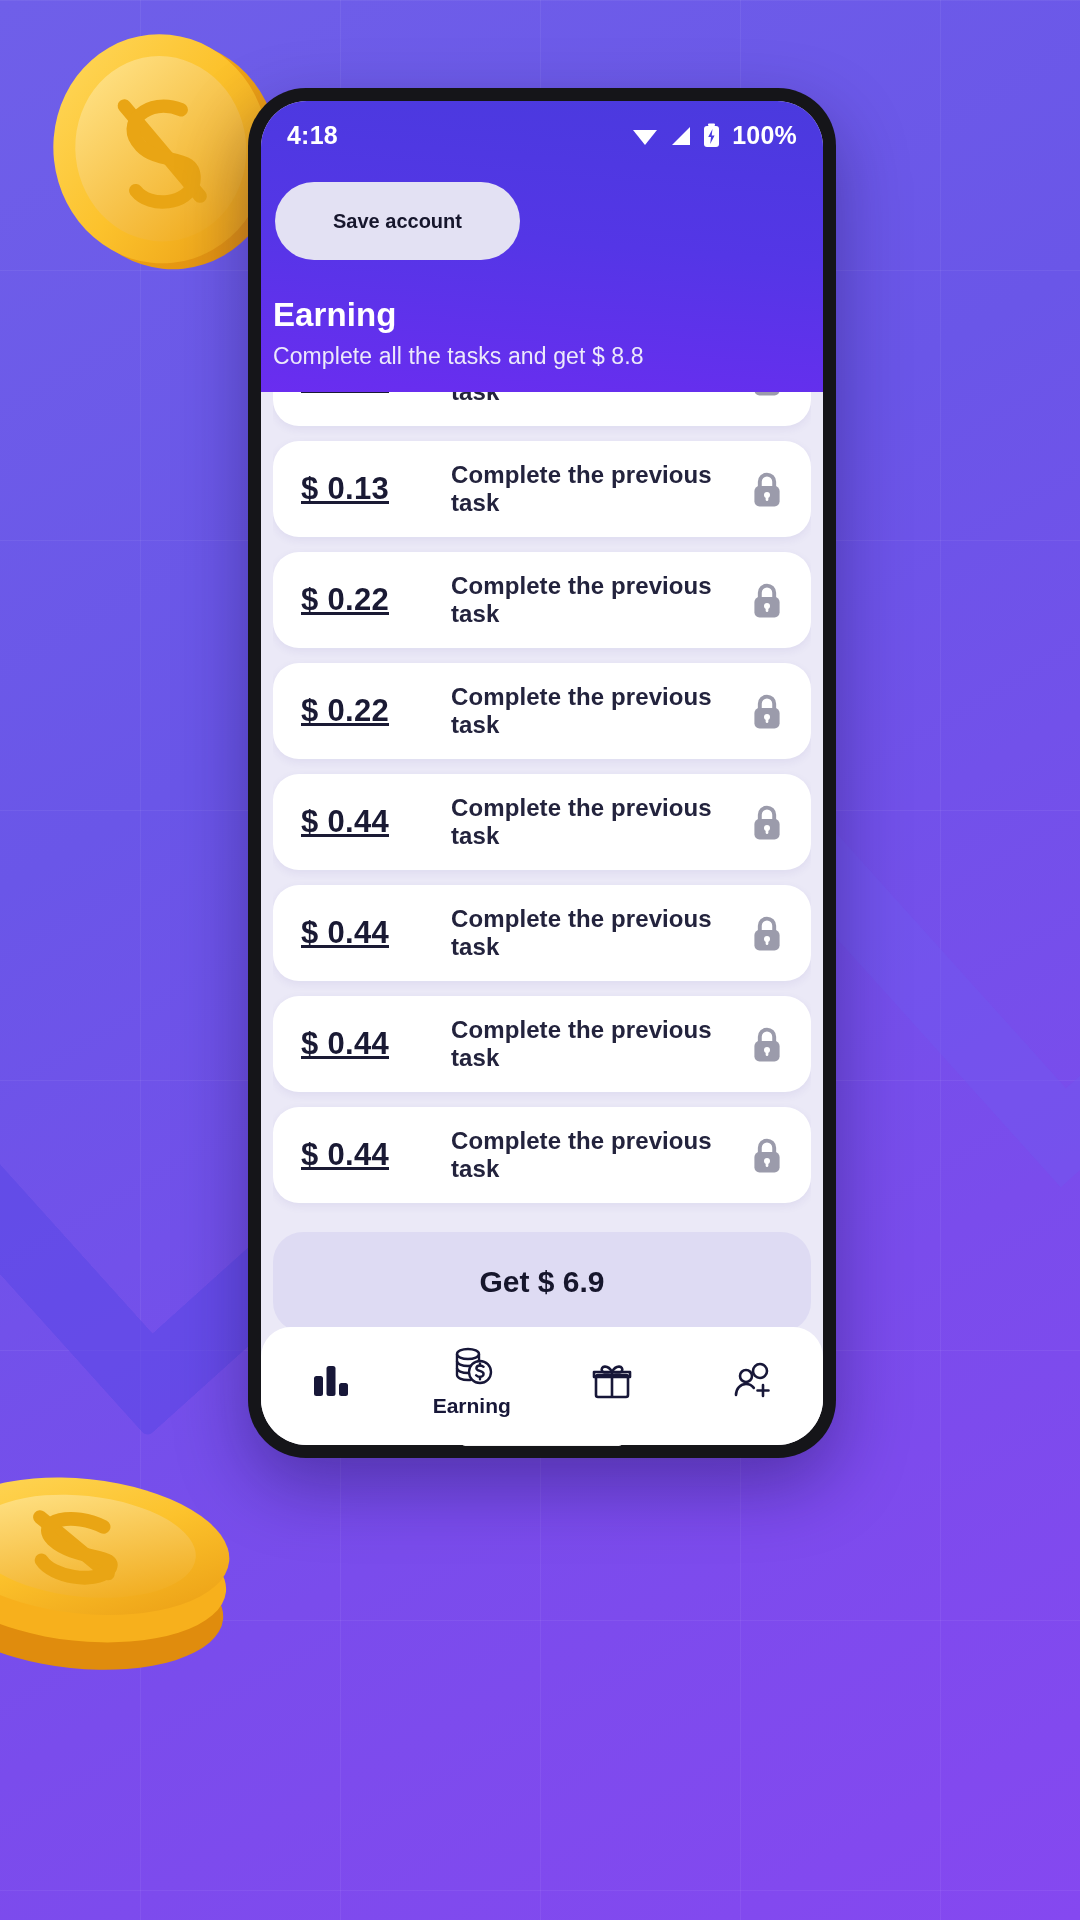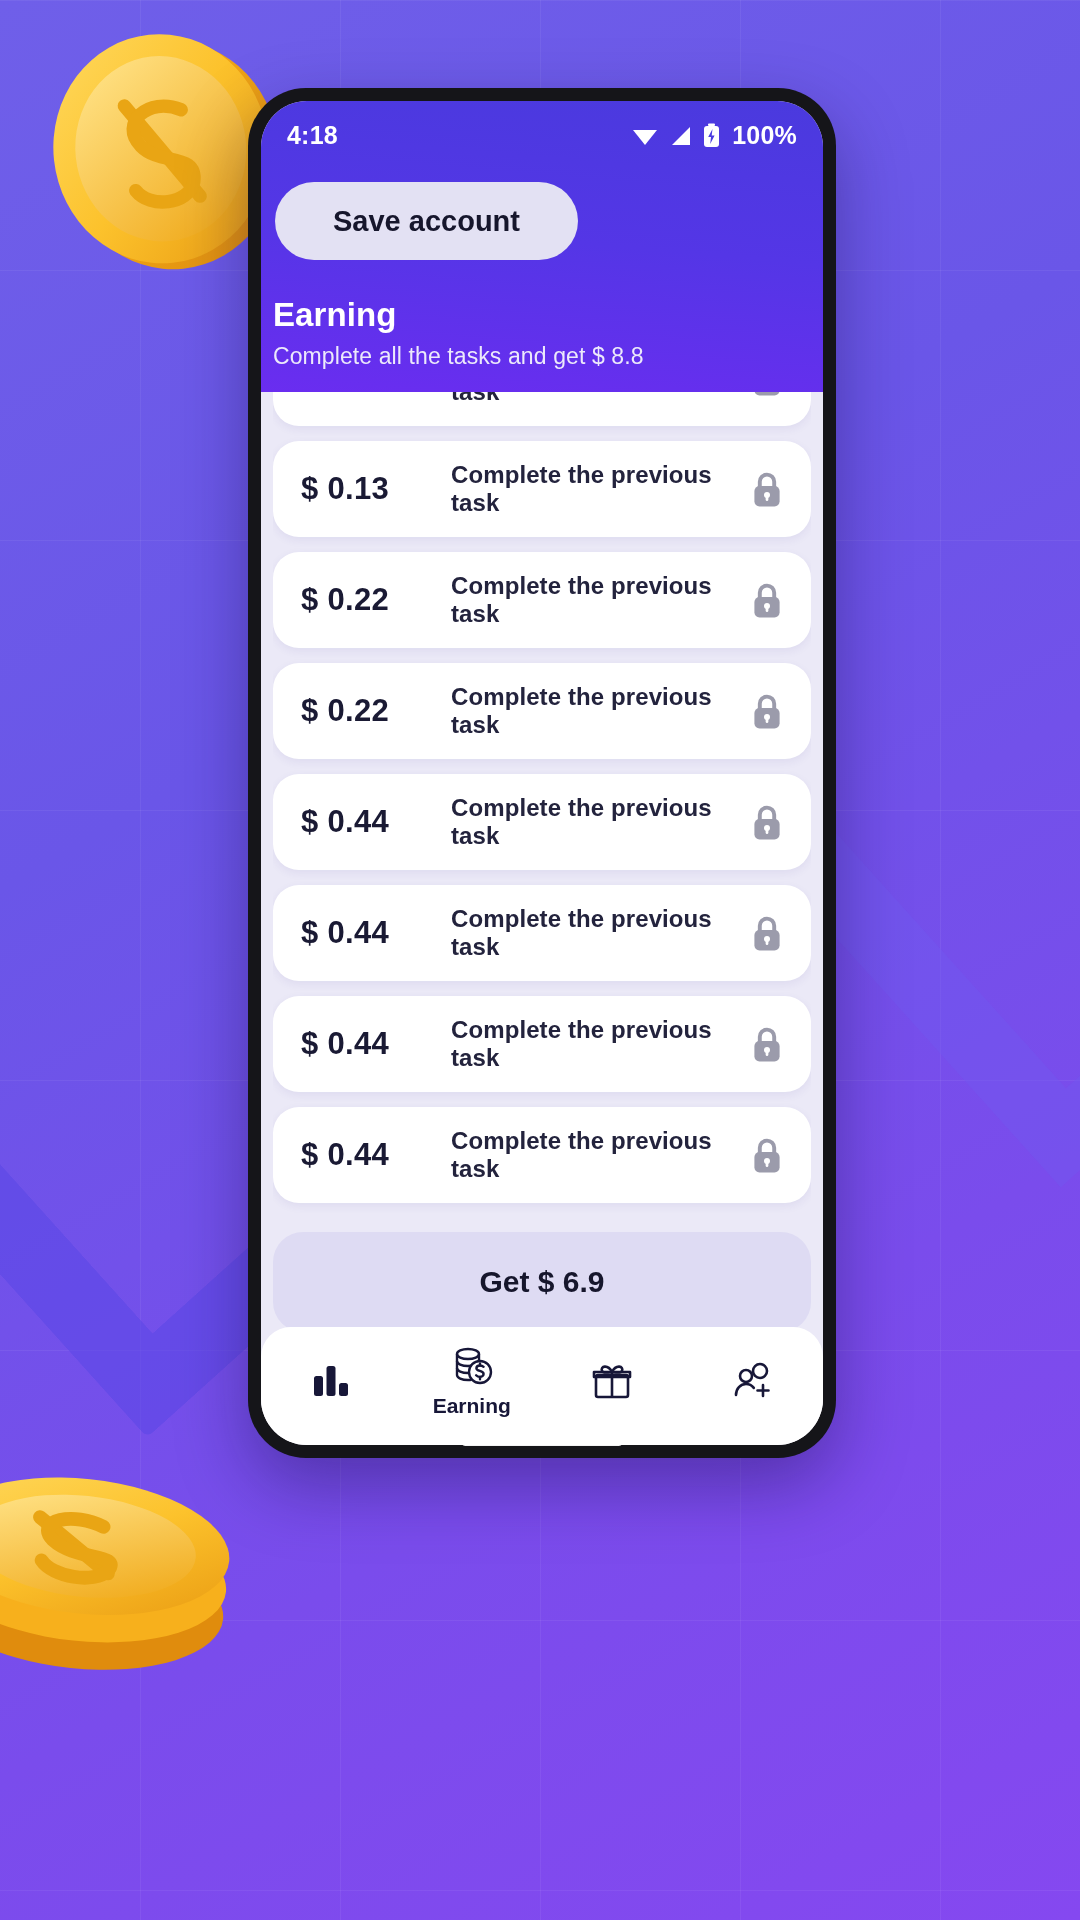--- a/index.html
+++ b/index.html
@@ -95,21 +95,21 @@
 
   .save-account {
     margin: 30px 0 0 14px;
     background:#e3e1f3;
     color:#16162c;
     border:none;
     border-radius:40px;
     height:78px;
     padding: 0 58px;
     font-family:inherit;
-    font-size:29px;
+    font-size:20px;
     font-weight:600;
     display:inline-flex; align-items:center; justify-content:center;
     cursor:pointer;
   }
   .header-texts { padding: 36px 12px 0 12px; }
   .h-title {
     color:#fff; font-size:33px; font-weight:800; letter-spacing:.1px;
   }
   .h-sub {
     color:#ece9fb; font-size:23px; font-weight:400; margin-top:9px;
@@ -136,20 +136,21 @@
     margin-bottom:15px;
     display:flex; align-items:center;
     padding: 0 26px 0 28px;
     box-shadow: 0 3px 10px rgba(60,40,140,.07);
   }
   .task-amount {
     font-size:31px; font-weight:800; color:#1a1a34;
     letter-spacing:.3px;
     min-width:128px;
     white-space:nowrap;
+    text-decoration:underline;
   }
   .task-label {
     font-size:24px; font-weight:600; color:#23233d;
     margin-left:22px;
     flex:1 1 auto;
     letter-spacing:.1px;
   }
   .lock-icon { flex:0 0 auto; width:36px; height:40px; }
   .lock-icon svg { display:block; width:100%; height:100%; }
 

